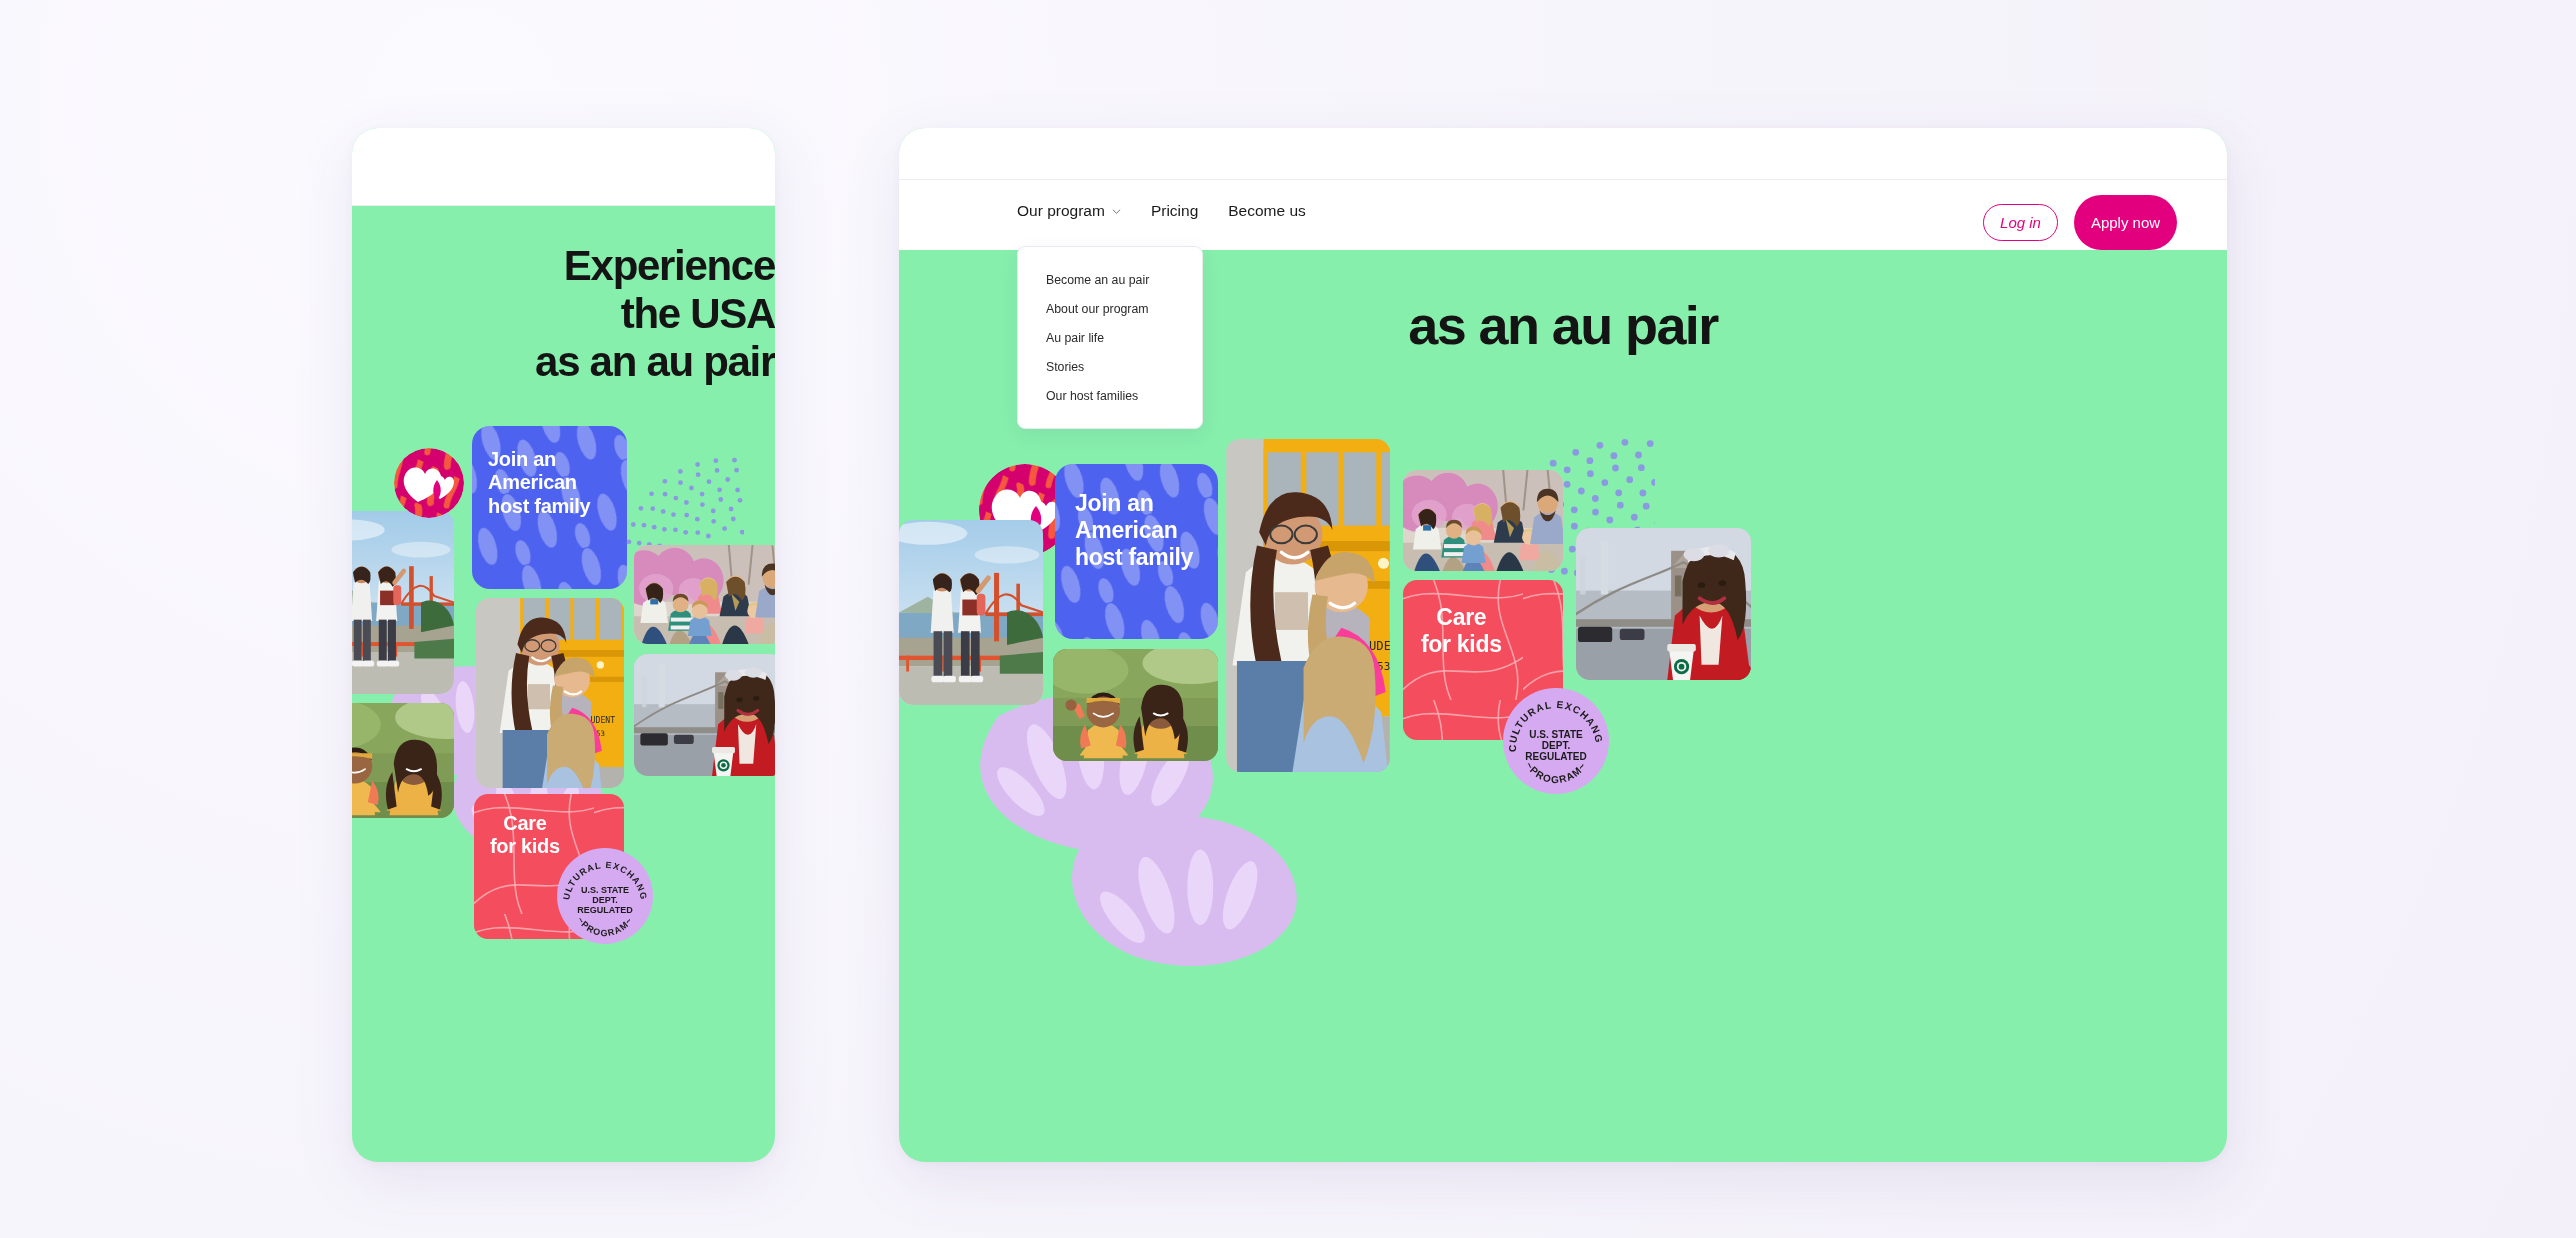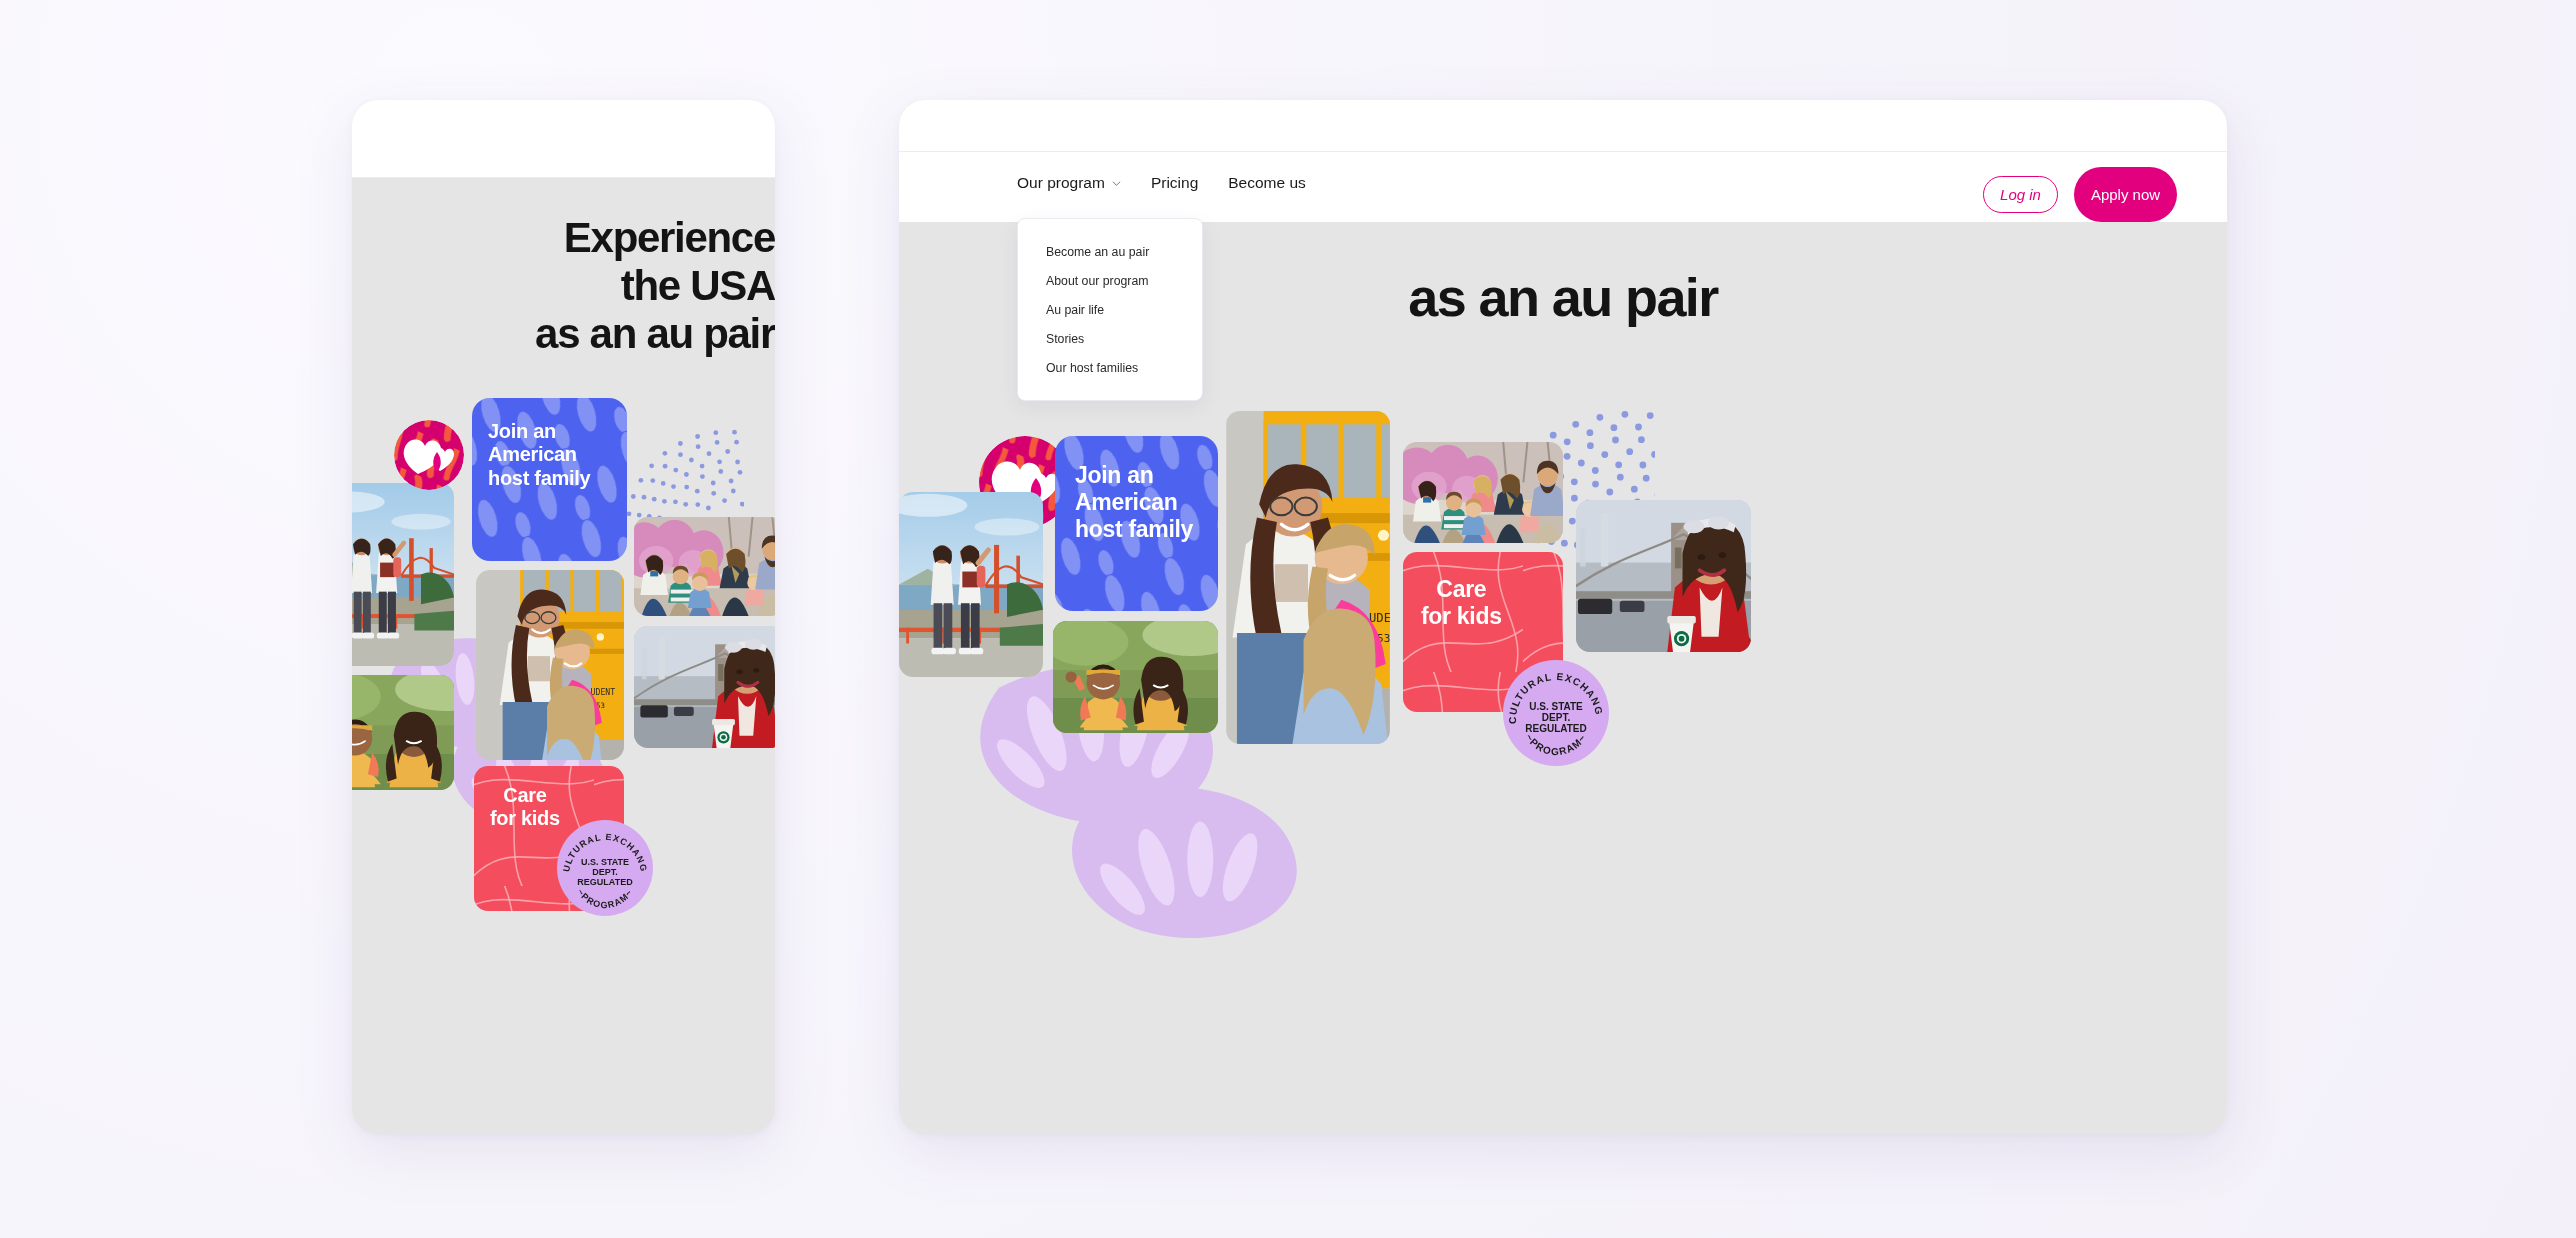--- a/index.html
+++ b/index.html
@@ -7,23 +7,24 @@
     width:2576px; height:1238px;
     background:
       radial-gradient(circle at 18% 8%, #fbfaff 0%, #f6f4fb 55%, #f3f0f9 100%);
     font-family:"Liberation Sans", sans-serif;
     overflow:hidden;
   }
   .stage{ position:relative; width:2576px; height:1238px; }
 
   
   .frame{
-    position:absolute; background:#e5e5e5; border-radius:26px;
+    position:absolute; background:#86efac; border-radius:26px;
     box-shadow:0 18px 60px rgba(90,70,140,.10), 0 2px 8px rgba(90,70,140,.05);
     overflow:hidden;
+    margin-top:28px;
   }
 
   
   #mobile-frame{ left:352px; top:100px; width:423px; height:1034px; }
   .m-topbar{
     position:absolute; left:0; top:0; width:100%; height:78px;
     border-bottom:1px solid #ececf1; background:#fff; z-index:40;
   }
   .logo{ display:flex; align-items:center; gap:11px; }
   .logo-mark{ width:38px; height:28px; flex:none; }

